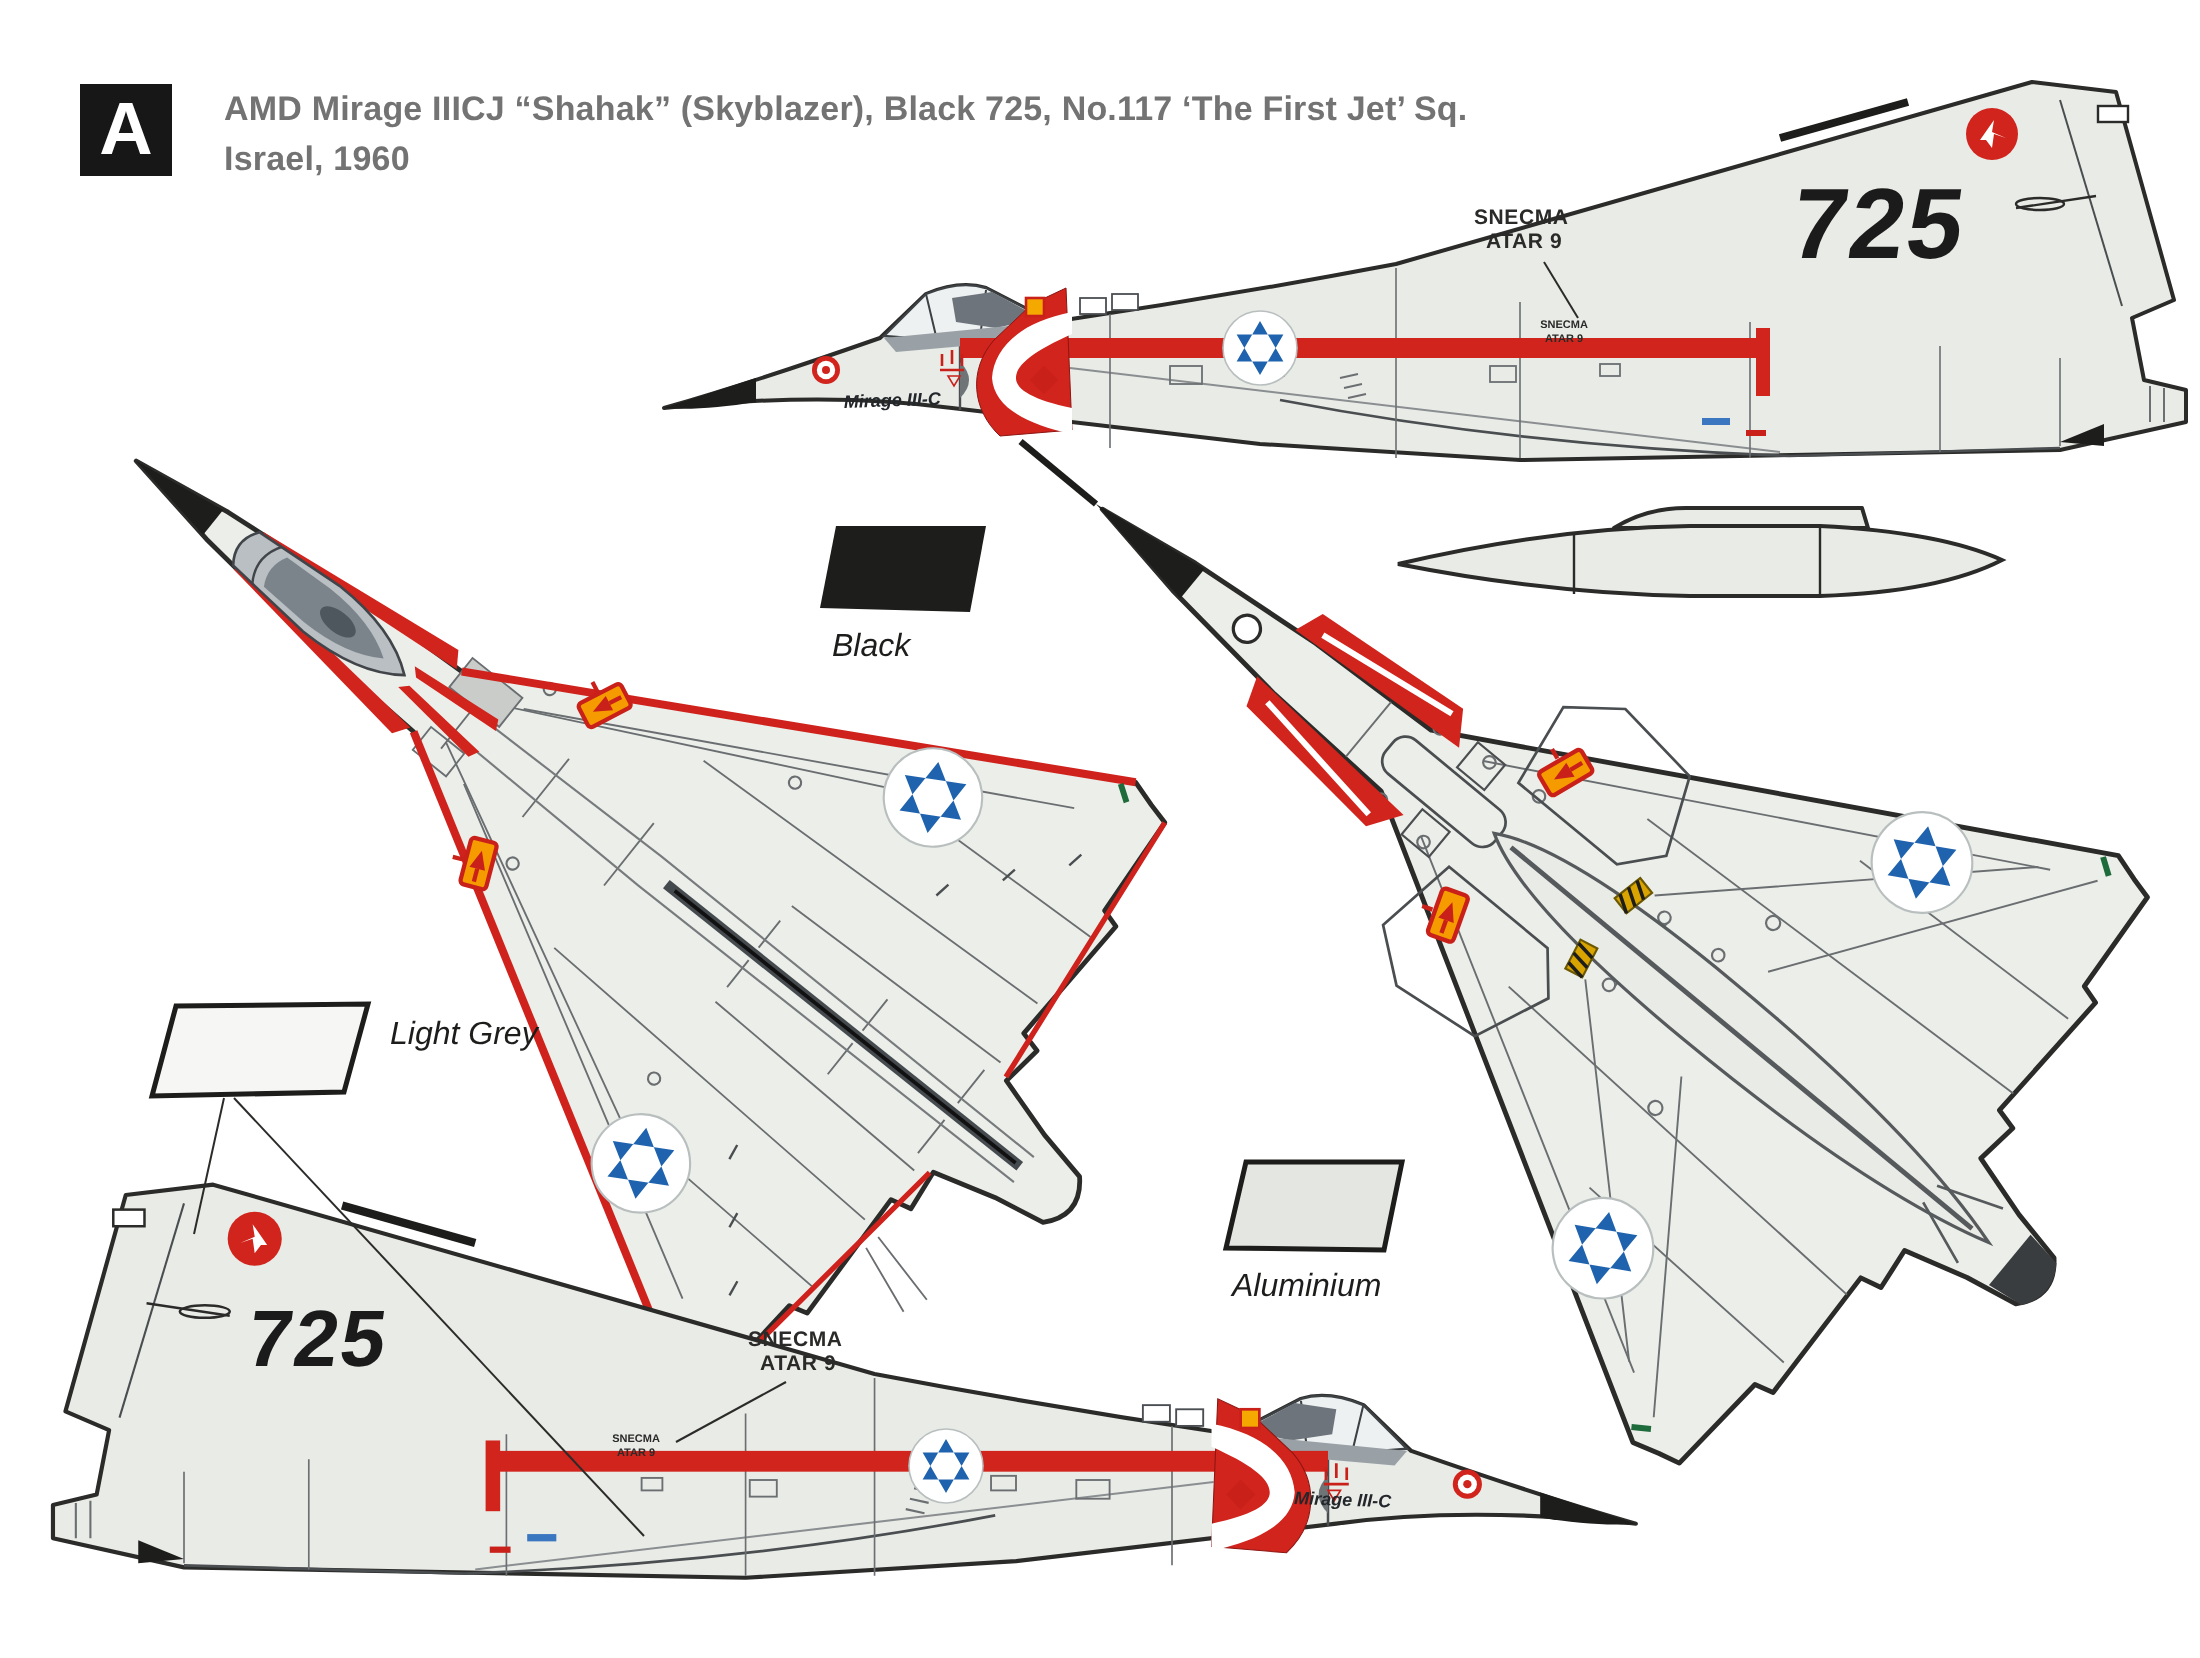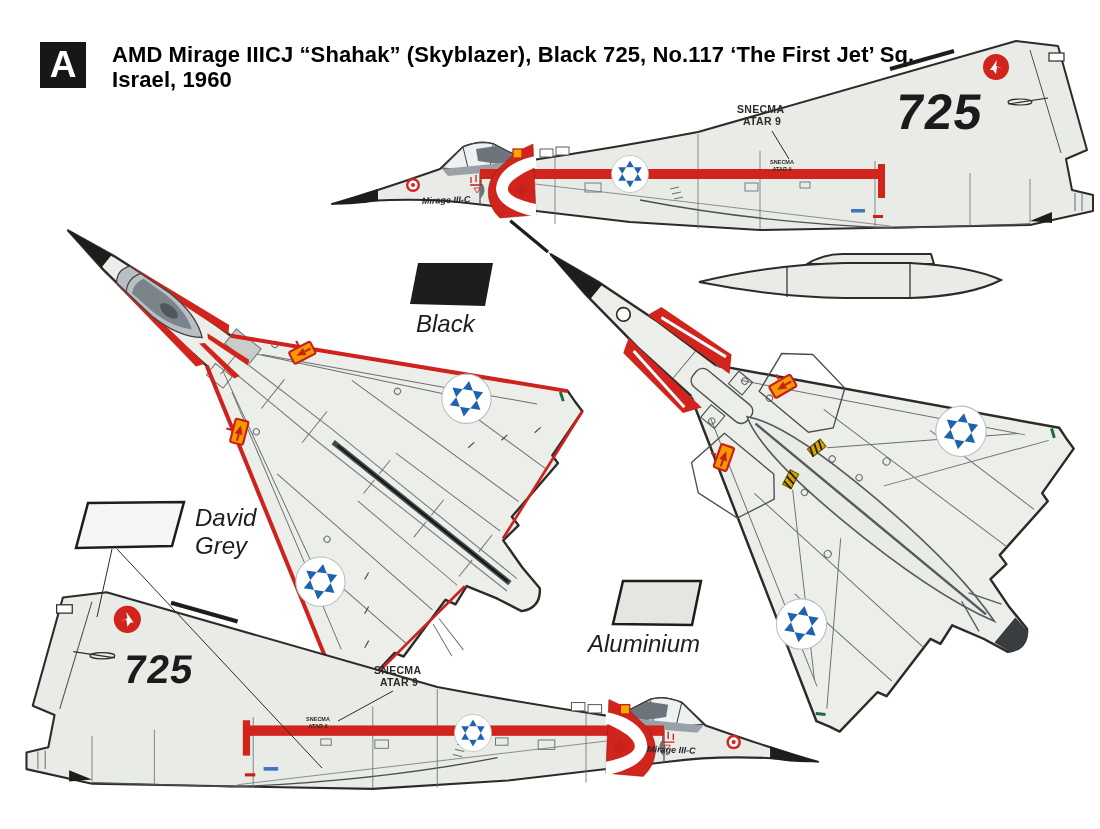--- a/index.html
+++ b/index.html
@@ -1,23 +1,23 @@
 <!DOCTYPE html>
 <html><head>
 <meta charset="utf-8">
 <style>
   html,body{margin:0;padding:0;background:#fff;}
   #canvas{position:relative;width:1100px;height:829px;background:#ffffff;overflow:hidden;
           font-family:"Liberation Sans",sans-serif;}
   .abs{position:absolute;}
   #variant-box{left:40px;top:42px;width:46px;height:46px;background:#171717;color:#fff;
     display:flex;align-items:center;justify-content:center;font-size:37px;font-weight:bold;}
-  #header-title{left:112px;top:43px;width:900px;font-size:22px;font-weight:bold;color:#000000;
+  #header-title{left:112px;top:43px;width:900px;font-size:17px;font-weight:bold;color:#737373;
     line-height:24.5px;letter-spacing:.1px;}
-  .swatch-label{font-style:italic;font-size:24px;color:#1d1d1b;line-height:28px;}
+  .swatch-label{font-style:italic;font-size:16px;color:#1d1d1b;line-height:28px;}
   .callout{font-size:10.5px;font-weight:bold;color:#2a2a28;line-height:12px;letter-spacing:.3px;}
   .callout .l2{padding-left:6px;}
   svg{overflow:visible;}
   text{font-family:"Liberation Sans",sans-serif;}
 </style>
 </head>
 <body>
 
 <div id="canvas">
 
@@ -250,26 +250,26 @@
   </svg>
 
   <svg class="abs" style="left:405px;top:260px" width="100" height="52" viewBox="0 0 100 52">
     <polygon points="13,3 88,3 80,46 5,44" fill="#1d1d1b"></polygon>
   </svg>
   <div class="abs swatch-label" style="left:416px;top:310px">Black</div>
 
   <svg class="abs" style="left:74px;top:500px" width="115" height="52" viewBox="0 0 115 52">
     <polygon points="14,3 110,2 98,46 2,48" stroke="#1d1d1b" stroke-width="2.5" fill="#f6f7f4"></polygon>
   </svg>
-  <div class="abs swatch-label" style="left:195px;top:504px;width:78px">David Grey</div>
+  <div class="abs swatch-label" style="left:195px;top:504px;width:78px">Light Grey</div>
 
   <svg class="abs" style="left:608px;top:578px" width="100" height="52" viewBox="0 0 100 52">
     <polygon points="15,3 93,3 84,47 5,46" stroke="#1d1d1b" stroke-width="2.5" fill="#e4e6e1"></polygon>
   </svg>
-  <div class="abs swatch-label" style="left:588px;top:630px">Aluminium</div>
+  <div class="abs swatch-label" style="left:616px;top:630px">Aluminium</div>
 
   <div class="abs callout" style="left:737px;top:103px">
     <span style="display:block">SNECMA</span>
     <span style="display:block" class="l2">ATAR 9</span>
   </div>
   <div class="abs callout" style="left:374px;top:664px">
     <span style="display:block">SNECMA</span>
     <span style="display:block" class="l2">ATAR 9</span>
   </div>
 

